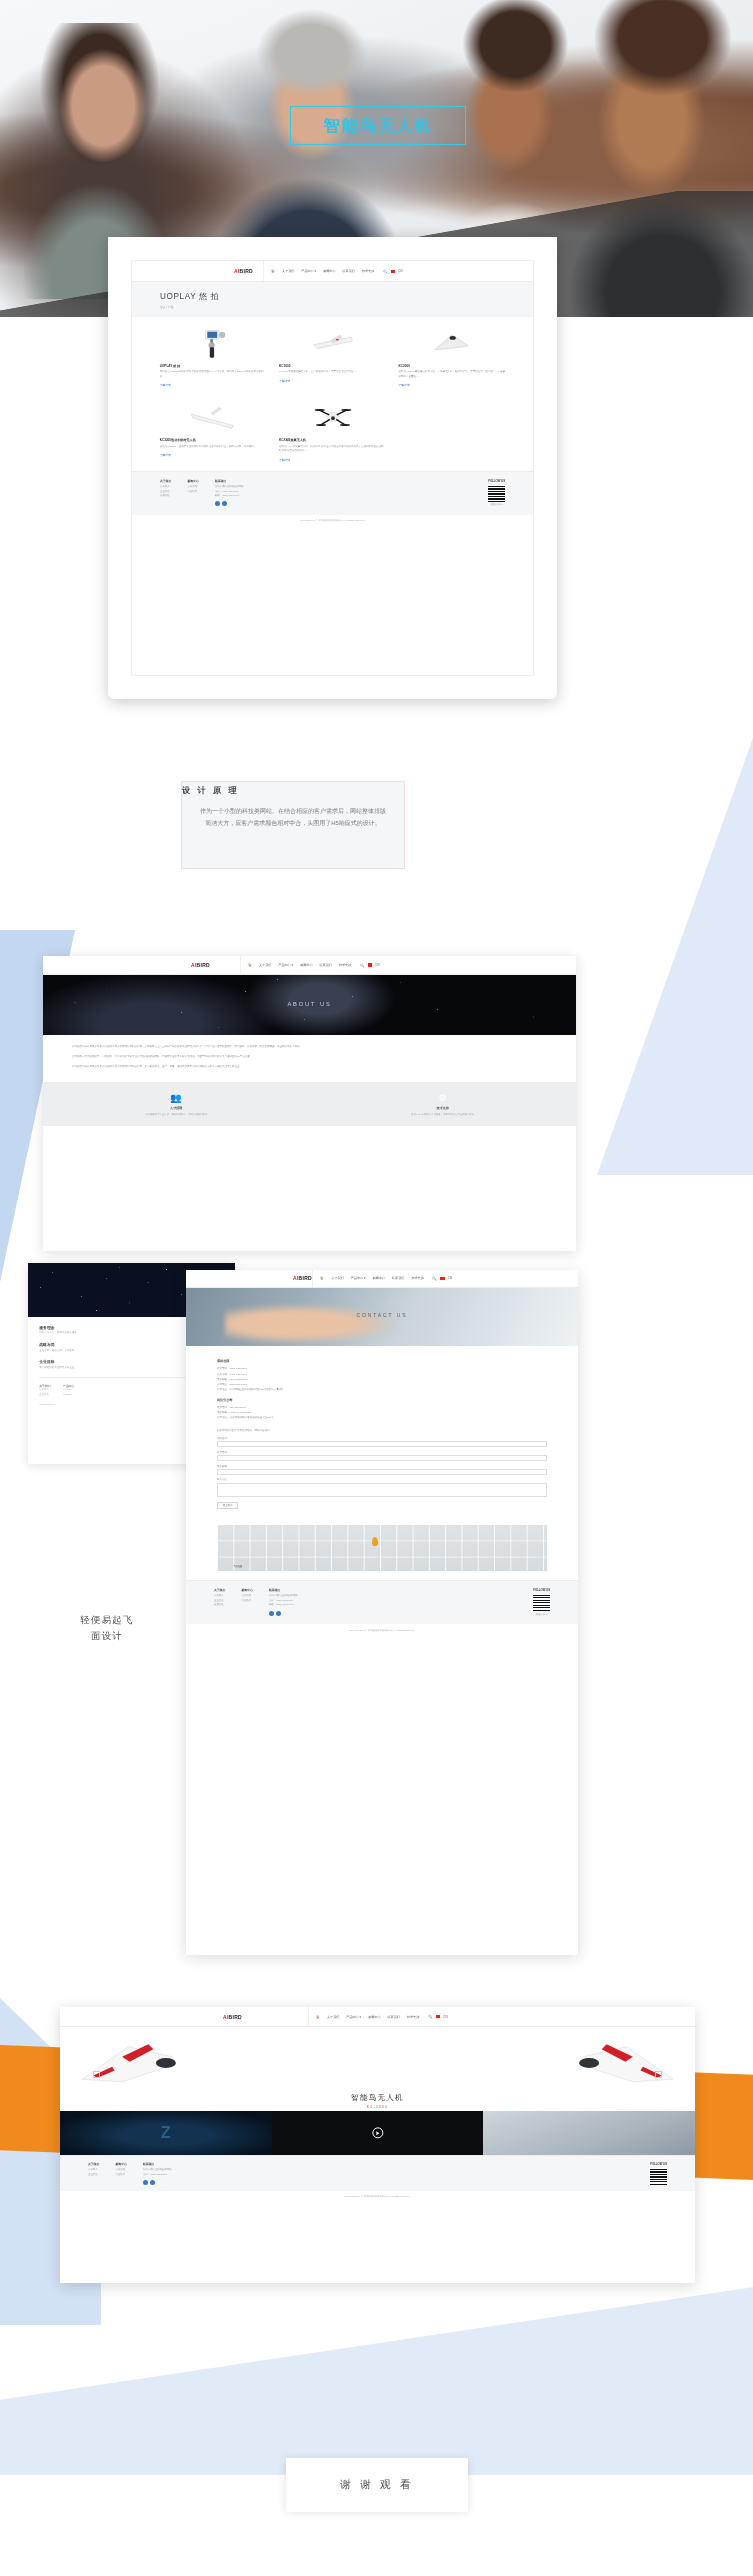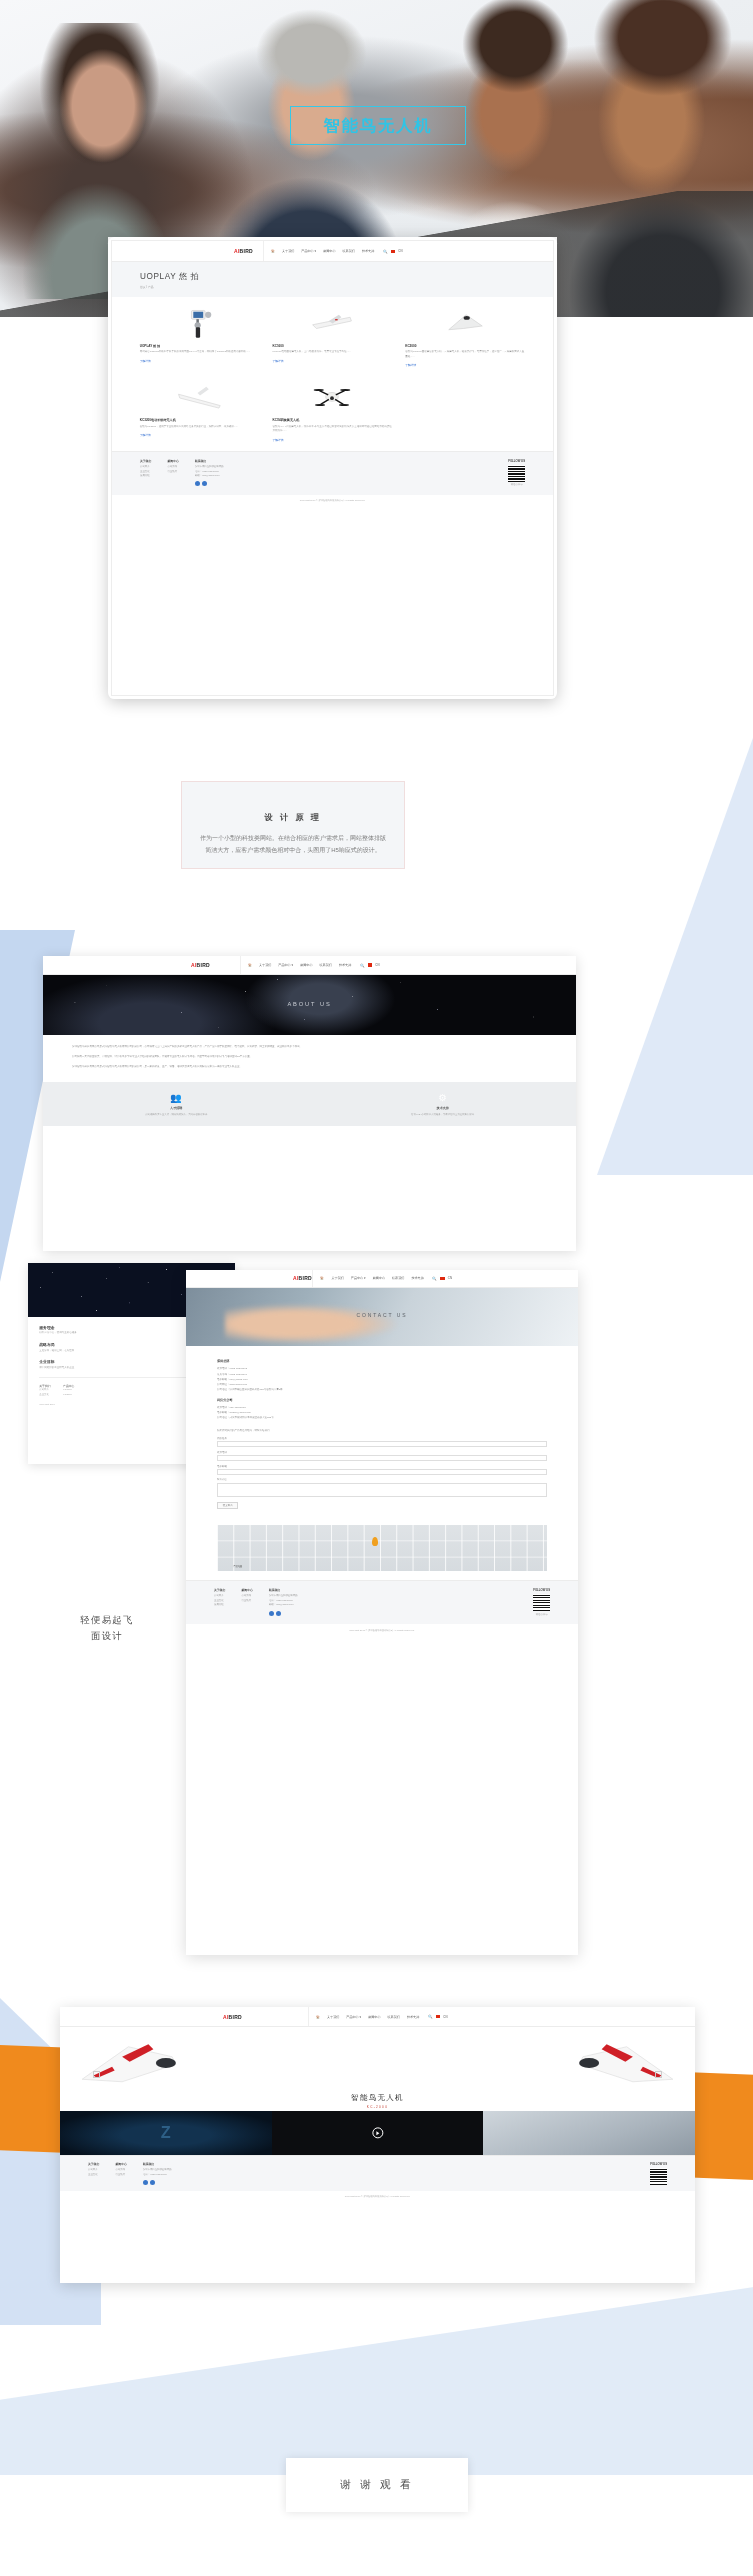--- a/index.html
+++ b/index.html
@@ -44,21 +44,21 @@
        radial-gradient(ellipse 94px 94px at 52% 92%, #232c3a 0 60%, rgba(35,44,58,0) 100%);
      filter:blur(0.6px); }
   .hero-shade { position:absolute; left:0; bottom:0; width:754px; height:126px;
      background:linear-gradient(170deg, rgba(40,40,40,0) 0 46%, rgba(48,48,48,.72) 46.3% 100%); }
   .hero-title { position:absolute; left:290px; top:106px; width:176px; height:39px;
      border:0.6px solid #35c8e8; display:flex; align-items:center; justify-content:center;
      color:#2fc4e6; font-size:16.3px; letter-spacing:1.9px; font-weight:700; }
 
   
   .mock { position:absolute; background:#fff; }
-  .mock-frame { background:#fff; border-radius:6.3px; box-shadow:0 2.5px 16.3px rgba(0,0,0,.22); padding:3px; }
+  .mock-frame { background:#fff; border-radius:6.3px; box-shadow:0 2.5px 16.3px rgba(0,0,0,.22); padding:23px; }
   .site { background:#fff; overflow:hidden; }
 
   .navbar { height:14px; background:#fff; display:flex; align-items:center;
             border-bottom:0.6px solid #ececec; padding:0 14px; }
   .logo { font-size:5px; font-weight:700; letter-spacing:0.3px; color:#1a1a1a;
           margin-right:auto; margin-left:auto; }
   .logo .r { color:#e02020; }
   .nav-items { display:flex; align-items:center; gap:7px; border-left:0.6px solid #efefef; padding-left:7.5px; height:100%; }
   .nav-items span { font-size:3.1px; color:#555; white-space:nowrap; }
   .nav-right { display:flex; align-items:center; gap:3.1px; margin-left:auto; padding-left:8.8px; }
@@ -86,22 +86,22 @@
   .qr { width:16.3px; height:16.3px; background:
         repeating-linear-gradient(0deg,#111 0 1.3px,#fff 1.3px 2.5px),
         repeating-linear-gradient(90deg,#111 0 1.3px,rgba(255,255,255,0) 1.3px 2.5px); }
   .copy { text-align:center; font-size:2.3px; color:#b0b0b0; padding:4.4px 0; background:#fff; }
   .social { display:flex; gap:2.5px; margin-top:2.5px;}
   .social i { width:5px; height:5px; border-radius:50%; background:#3a77c9; display:block; }
 
   
   .dp { position:absolute; left:181px; top:781px; width:224px; height:88px;
         background:#f4f6f8; border:0.6px solid #f0dede; }
-  .dp h2 { text-align:center; font-size:8.2px; color:#4a4a4a; letter-spacing:2.5px;
-           font-weight:700; margin-top:30px; }
+  .dp h2 { font-size:8.2px; color:#4a4a4a; letter-spacing:2.5px;
+           font-weight:700; margin-top:3px; }
   .dp p { text-align:center; font-size:6px; color:#7c7c7c; line-height:2.1;
           margin:8.8px 16.3px 0; }
 
   
   .hero-dark { height:60px; background:
       radial-gradient(ellipse 75px 38px at 52% 40%, #39404f 0 40%, rgba(20,22,28,0) 100%),
       radial-gradient(ellipse 126px 50px at 20% 80%, #2a3040 0 40%, rgba(12,14,18,0) 100%),
       #07080c;
       position:relative; overflow:hidden; }
   .stars { position:absolute; inset:0; background-image:

